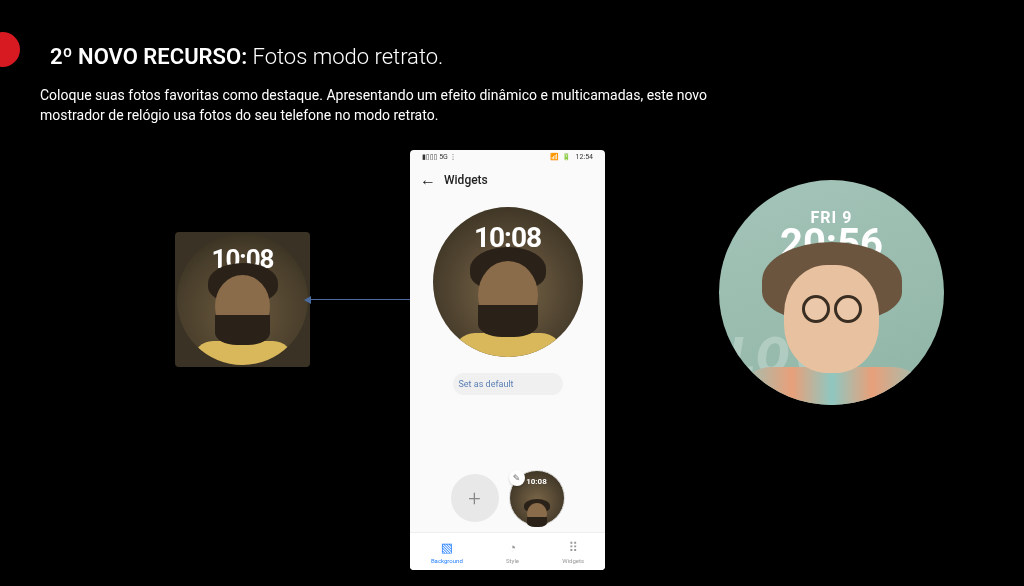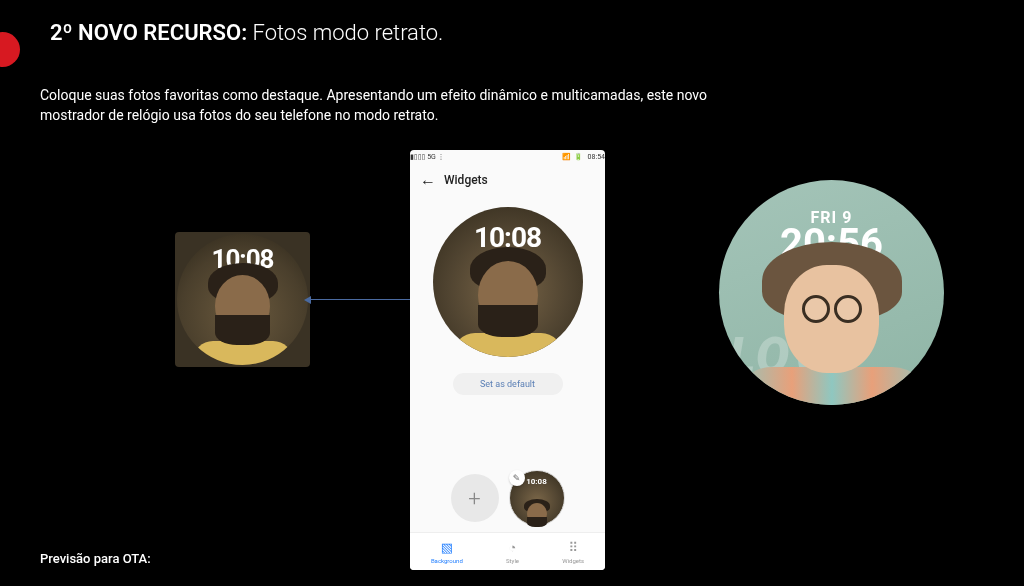--- a/index.html
+++ b/index.html
@@ -1,40 +1,40 @@
 <!DOCTYPE html>
 <html><head>
 <meta charset="utf-8">
 <style>
 *{margin:0;padding:0;box-sizing:border-box}
 body{width:1024px;height:586px;background:#000;font-family:-apple-system,BlinkMacSystemFont,"Segoe UI",Roboto,sans-serif;color:#fff;position:relative;overflow:hidden}
 .red-dot{position:absolute;left:-15px;top:32px;width:35px;height:35px;background:#d71921;border-radius:50%}
-.header{position:absolute;left:50px;top:20px}
+.header{position:absolute;left:50px;top:44px}
 .title{font-size:22px;font-weight:300}
 .title .bold{font-weight:600}
 .desc{position:absolute;left:40px;top:86px;font-size:14px;line-height:1.4;max-width:700px}
 .desc .bold{font-weight:400}
 .ota{position:absolute;left:40px;bottom:18px;font-size:12px;line-height:1.5}
 .ota .label{font-weight:500;font-size:13px}
 .ota .text{color:#999;font-size:11px}
 
 
 .left-prev{position:absolute;left:175px;top:232px;width:135px;height:135px;background:#3a3224;border-radius:4px;overflow:hidden}
 .left-prev .circ{position:absolute;inset:2px;border-radius:50%;background:radial-gradient(circle at 50% 60%,#6b5a3e 0%,#4a3f2c 60%,#2a2418 100%);overflow:hidden}
 .left-prev .time{position:absolute;top:10px;left:50%;transform:translateX(-50%);color:#fff;font-size:26px;font-weight:700;letter-spacing:-1px}
 
 
 .phone{position:absolute;left:410px;top:150px;width:195px;height:420px;background:#fafafa;border-radius:4px;overflow:hidden}
-.phone .statusbar{height:14px;display:flex;justify-content:space-between;align-items:center;padding:0 0;font-size:7px;color:#333}
+.phone .statusbar{height:14px;display:flex;justify-content:space-between;align-items:center;padding:0 12px;font-size:7px;color:#333}
 .phone .statusbar .right{display:flex;gap:4px;align-items:center}
 .phone .topbar{display:flex;align-items:center;gap:8px;padding:6px 10px;font-size:12px;color:#222;font-weight:500}
 .phone .topbar .back{font-size:16px;font-weight:400}
 .phone .dial{width:150px;height:150px;margin:12px auto 0;border-radius:50%;background:radial-gradient(circle at 50% 55%,#7a6648 0%,#4f4330 55%,#2d2618 100%);position:relative;overflow:hidden}
 .phone .dial .time{position:absolute;top:14px;left:50%;transform:translateX(-50%);color:#fff;font-size:28px;font-weight:700;letter-spacing:-1px}
-.phone .setdef{margin:16px auto 0;width:110px;text-align:center;padding:6px;border-radius:14px;background:#f0f0f0;color:#5a7fb5;font-size:9px}
+.phone .setdef{margin:16px auto 0;width:110px;padding:6px;border-radius:14px;background:#f0f0f0;color:#5a7fb5;font-size:9px}
 .phone .thumbs{position:absolute;bottom:44px;left:0;right:0;display:flex;justify-content:center;gap:10px;align-items:center}
 .phone .thumbs .add{width:48px;height:48px;border-radius:50%;background:#e8e8e8;color:#888;font-size:22px;display:flex;align-items:center;justify-content:center;font-weight:300}
 .phone .thumbs .th{width:56px;height:56px;border-radius:50%;background:radial-gradient(circle at 50% 55%,#7a6648 0%,#4f4330 55%,#2d2618 100%);position:relative;border:1px solid #ddd}
 .phone .thumbs .th .edit{position:absolute;top:-1px;left:-1px;width:16px;height:16px;background:#fff;border-radius:50%;font-size:9px;display:flex;align-items:center;justify-content:center;color:#666;box-shadow:0 1px 2px rgba(0,0,0,.2)}
 .phone .thumbs .th .tt{position:absolute;top:6px;left:50%;transform:translateX(-50%);color:#fff;font-size:8px;font-weight:700}
 .phone .bottombar{position:absolute;bottom:0;left:0;right:0;height:38px;display:flex;justify-content:space-around;align-items:center;background:#fff;border-top:1px solid #eee}
 .phone .bottombar .tab{display:flex;flex-direction:column;align-items:center;gap:2px;color:#999;font-size:6px}
 .phone .bottombar .tab.active{color:#2681ff}
 .phone .bottombar .ic{width:16px;height:16px;display:flex;align-items:center;justify-content:center;font-size:13px}
 
@@ -106,21 +106,21 @@
 </div>
 
 <div class="arrow"></div>
 
 <div class="phone">
   <div class="statusbar">
     <span>▮▯▯▯ 5G ⋮</span>
     <span class="right">
         <span>📶</span>
         <span>🔋</span>
-        <span>08:54</span>
+        <span>12:54</span>
       </span>
   </div>
   <div class="topbar">
     <span class="back">←</span>
     <span>Widgets</span>
   </div>
   <div class="dial">
     <div class="time">10:08</div>
     <div class="face">
       <div class="hair"></div>
@@ -164,14 +164,13 @@
   <div class="love">LOVE</div>
   <div class="face">
     <div class="hair"></div>
       <div class="head"></div>
     <div class="glasses"><span></span><span></span></div>
     <div class="shirt"></div>
   </div>
 </div>
 
 <div class="ota">
-  <div class="label">Previsão para OTA:</div>
 </div>
 
 </body></html>

